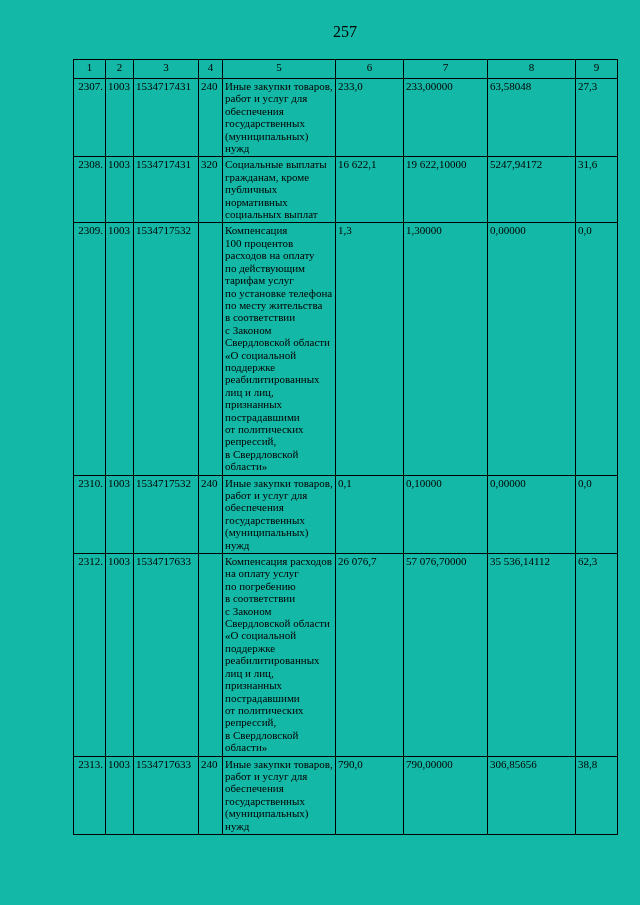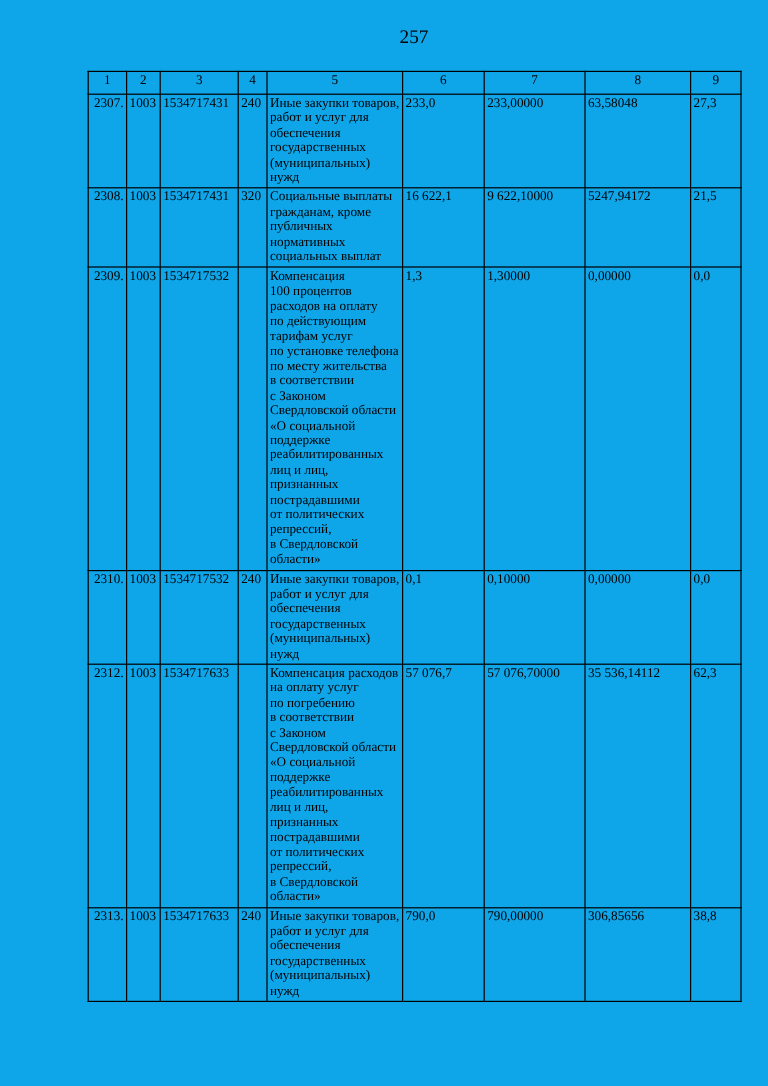--- a/index.html
+++ b/index.html
@@ -6,21 +6,21 @@
     margin: 0;
     padding: 0;
     background: #ffffff;
     color: #000000;
     font-family: "Liberation Serif", "DejaVu Serif", serif;
   }
   .sheet {
     position: relative;
     width: 640px;
     height: 905px;
-    background: #0ea5e9;
+    background: #14b8a6;
     overflow: hidden;
   }
   .page-number {
     margin: 23px 0 0 73px;
     width: 544px;
     text-align: center;
     font-size: 16px;
     line-height: 17px;
   }
   table.budget-table {
@@ -105,23 +105,23 @@
           <td class="c1">2308.</td>
           <td class="c2">1003</td>
           <td class="c3">1534717431</td>
           <td class="c4">320</td>
           <td class="c5">Социальные выплаты
 гражданам, кроме
 публичных
 нормативных
 социальных выплат</td>
           <td class="c6">16 622,1</td>
-          <td class="c7">9 622,10000</td>
+          <td class="c7">19 622,10000</td>
           <td class="c8">5247,94172</td>
-          <td class="c9">21,5</td>
+          <td class="c9">31,6</td>
         </tr>
         <tr>
           <td class="c1">2309.</td>
           <td class="c2">1003</td>
           <td class="c3">1534717532</td>
           <td class="c4"></td>
           <td class="c5">Компенсация
 100 процентов
 расходов на оплату
 по действующим
@@ -173,21 +173,21 @@
 Свердловской области
 «О социальной
 поддержке
 реабилитированных
 лиц и лиц, признанных
 пострадавшими
 от политических
 репрессий,
 в Свердловской
 области»</td>
-          <td class="c6">57 076,7</td>
+          <td class="c6">26 076,7</td>
           <td class="c7">57 076,70000</td>
           <td class="c8">35 536,14112</td>
           <td class="c9">62,3</td>
         </tr>
         <tr>
           <td class="c1">2313.</td>
           <td class="c2">1003</td>
           <td class="c3">1534717633</td>
           <td class="c4">240</td>
           <td class="c5">Иные закупки товаров,

